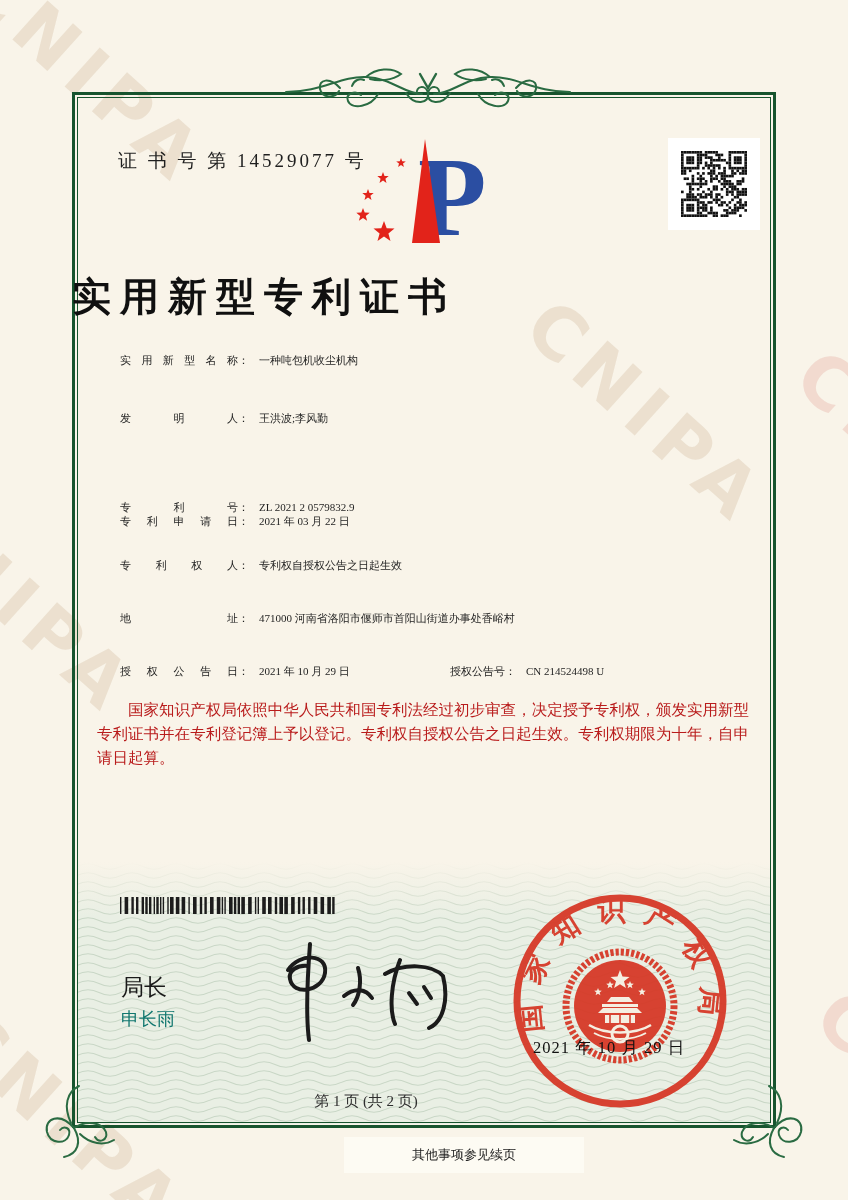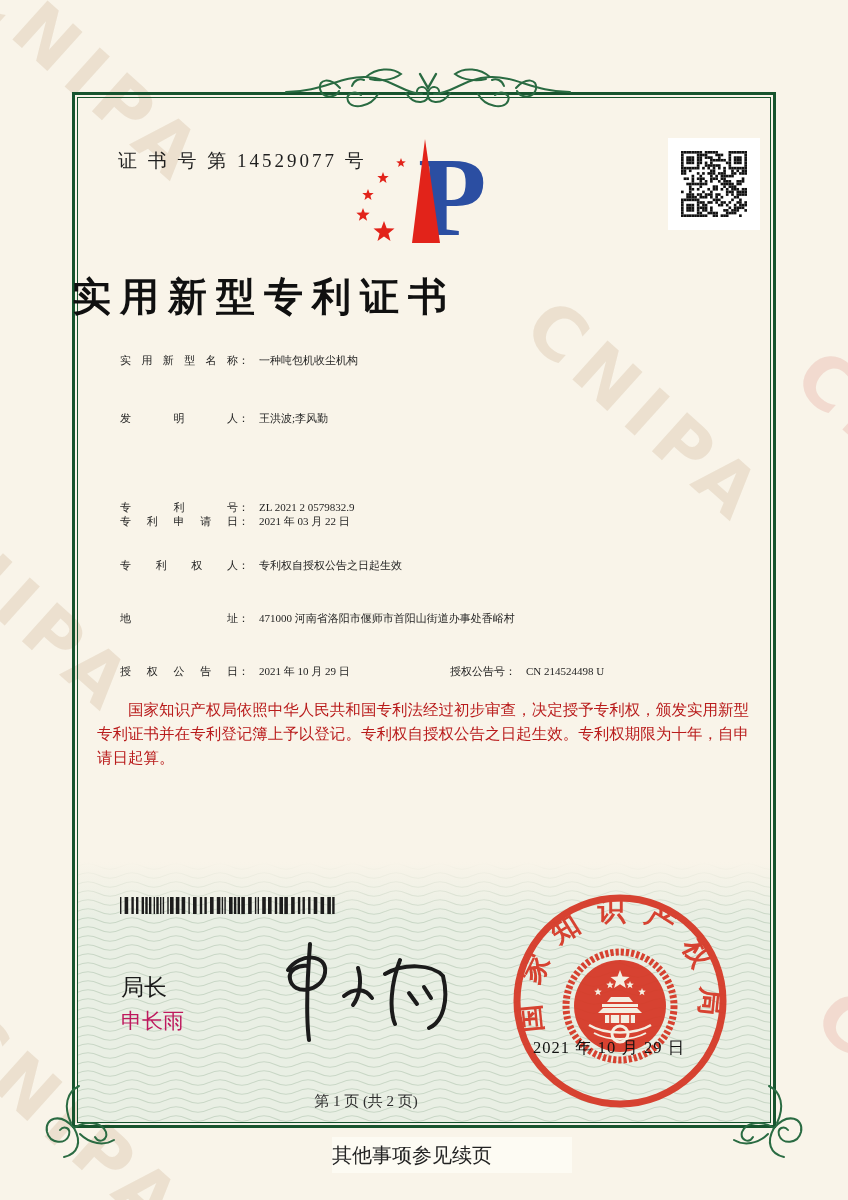--- a/index.html
+++ b/index.html
@@ -32,27 +32,27 @@
   .field{left:120px;width:640px;font-size:11px;white-space:nowrap;}
   .f-label{display:inline-block;width:118px;text-align:justify;text-align-last:justify;}
   .f-colon{display:inline-block;}
   .f-value{margin-left:10px;}
   .grant2{position:absolute;left:330px;top:0;white-space:nowrap;}
   .body-text{left:97px;top:698px;width:652px;font-size:15.5px;line-height:24px;
              text-align:justify;color:#b91c1c;}
   .body-text p{margin:0;text-indent:2em;}
   .barcode{left:120px;top:897px;width:218px;height:17px;}
   .signer-title{left:121px;top:972px;font-size:23px;font-family:"Liberation Sans","DejaVu Sans",sans-serif;color:#1a1a1a;}
-  .signer-name{left:121px;top:1007px;font-size:21px;font-family:"Liberation Sans","DejaVu Sans",sans-serif;color:#be185d;}
+  .signer-name{left:121px;top:1007px;font-size:18px;font-family:"Liberation Sans","DejaVu Sans",sans-serif;color:#0f766e;}
   .signature{left:248px;top:938px;z-index:5;}
   .seal{left:505px;top:888px;z-index:4;opacity:0.94;}
   .seal-date{left:533px;top:1037px;font-size:16.5px;letter-spacing:1px;color:#111;z-index:6;}
   .page-info{left:72px;top:1092px;width:588px;text-align:center;font-size:15px;color:#2e2e2e;z-index:4;}
-  .note-box{left:332px;top:1137px;width:240px;height:36px;line-height:36px;
-            background:#fdfbf3;font-size:20px;color:#222;z-index:4;}
+  .note-box{left:344px;top:1137px;width:240px;height:36px;line-height:36px;
+            background:#fdfbf3;text-align:center;font-size:13px;color:#222;z-index:4;}
   .ni{pointer-events:none;}
 </style>
 </head>
 <body>
 
 <div class="page">
 
   <div class="wm" style="left:-60px;top:30px;">CNIPA</div>
   <div class="wm" style="left:500px;top:370px;">CNIPA</div>
   <div class="wm" style="left:-130px;top:560px;">CNIPA</div>

